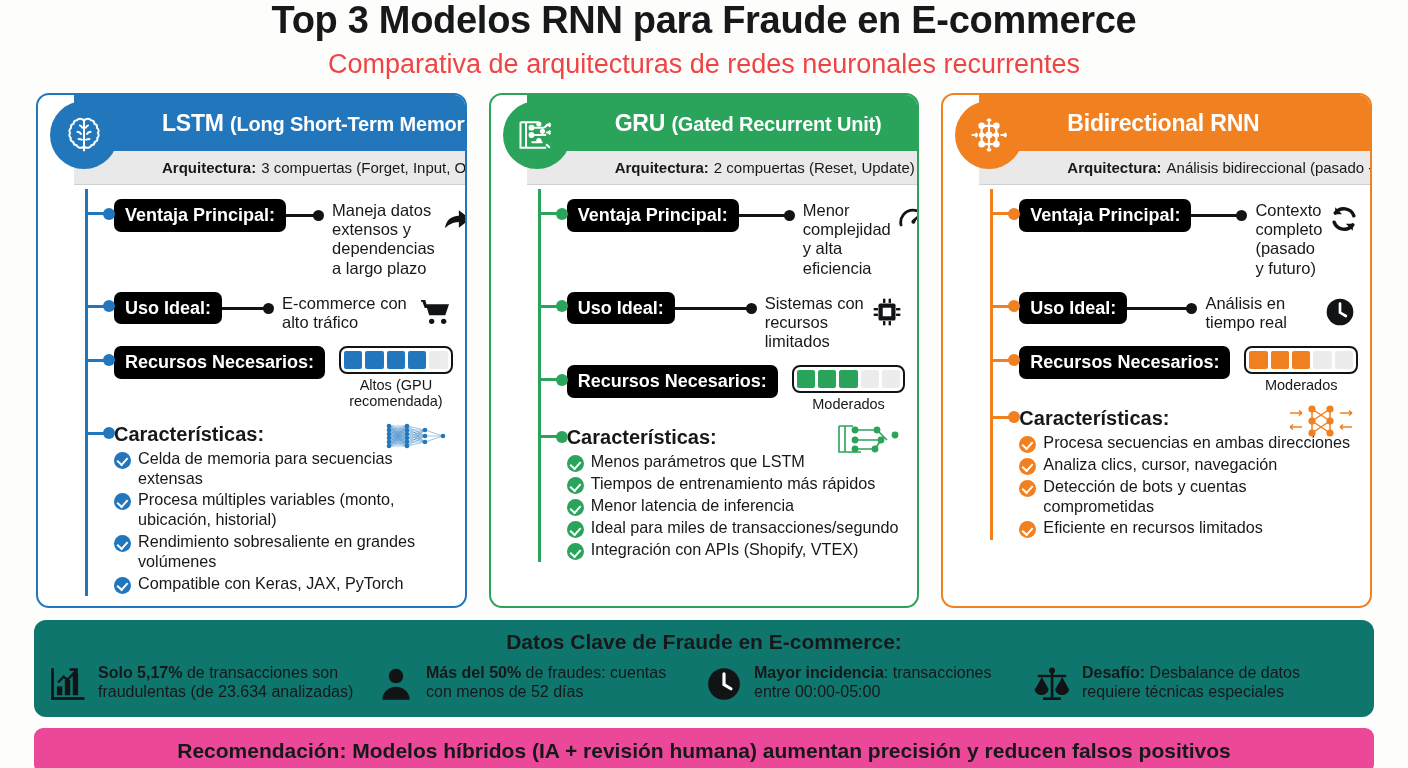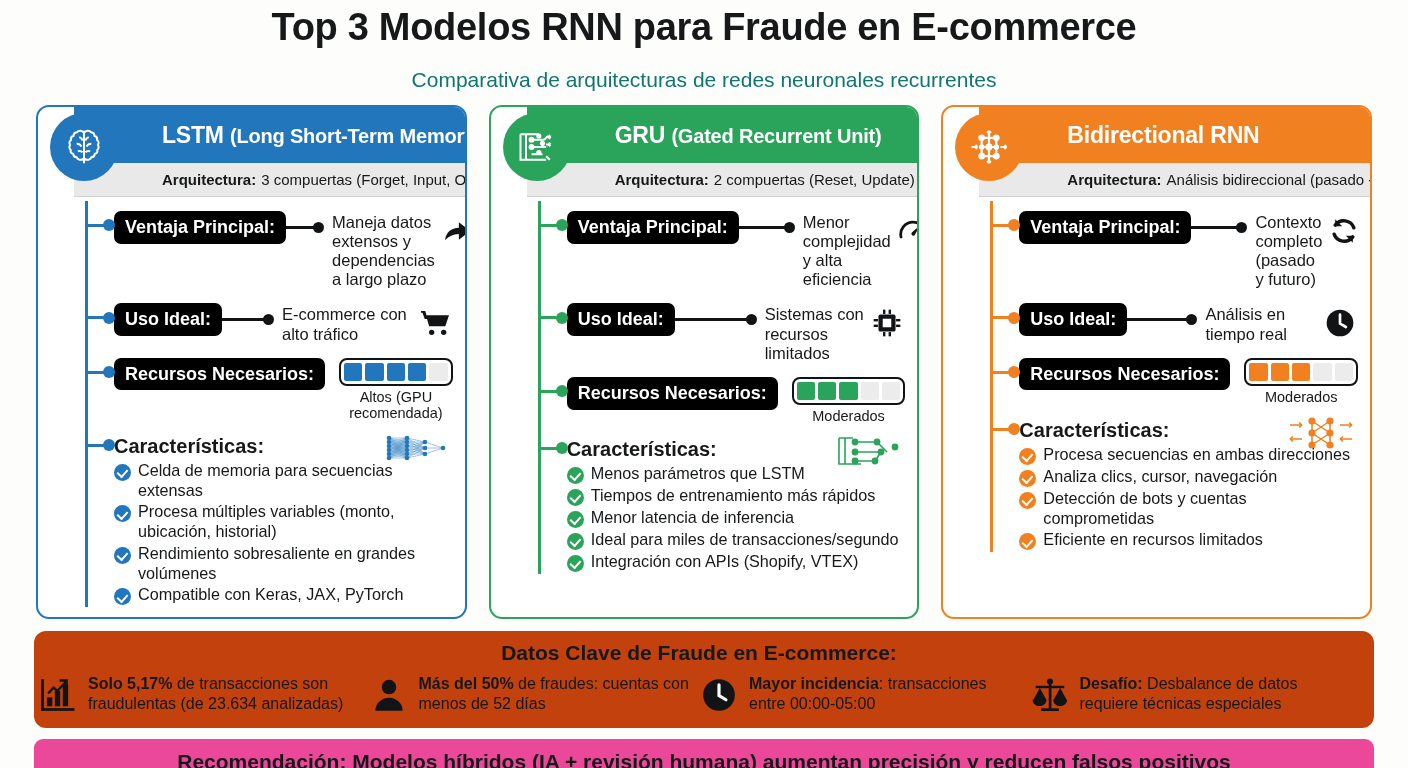--- a/index.html
+++ b/index.html
@@ -5,27 +5,27 @@
   * { box-sizing: border-box; margin: 0; padding: 0; }
   html, body {
     width: 1408px; height: 768px;
     background: #fdfdfc;
     font-family: "Liberation Sans", sans-serif;
     overflow: hidden;
   }
   .page { position: relative; width: 1408px; height: 768px; }
 
   
-  .title-wrap { text-align: center; padding-top: 7px; }
+  .title-wrap { text-align: center; padding-top: 0; }
   .main-title {
     font-size: 38px; font-weight: bold; color: #16181a;
     letter-spacing: -0.3px; line-height: 1.1;
   }
   .subtitle {
-    font-size: 21px; color: #0f766e; margin-top: 18px; line-height: 1.2;
+    font-size: 27px; color: #ef4444; margin-top: 6px; line-height: 1.2;
   }
 
   
   .cards {
     display: flex; gap: 22px;
     padding: 0 36px; margin-top: 13px;
     align-items: stretch;
   }
   .card {
     flex: 1 1 0; position: relative;
@@ -143,22 +143,22 @@
   }
   .chk::after {
     content: ""; position: absolute; left: 5px; top: 3.5px;
     width: 4.5px; height: 8px; border: solid #fff;
     border-width: 0 2.2px 2.2px 0; transform: rotate(42deg);
   }
 
   
   .stats {
     margin: 12px 34px 0 34px;
-    background: #c2410c; border-radius: 12px;
-    padding: 10px 14px 12px 4px;
+    background: #0f766e; border-radius: 12px;
+    padding: 10px 14px 12px 14px;
   }
   .stats-title {
     text-align: center; font-size: 21px; font-weight: bold;
     color: #16181a; margin-bottom: 9px;
   }
   .stats-grid { display: flex; align-items: flex-end; }
   .stat { display: flex; align-items: flex-start; gap: 10px; flex: 1 1 0; padding-right: 8px; }
   .stat-icon { flex: 0 0 auto; width: 40px; height: 42px; display:flex; align-items:center; justify-content:center;}
   .stat-icon svg { width: 38px; height: 40px; }
   .stat-text { font-size: 16px; color: #16181a; line-height: 1.24; }

